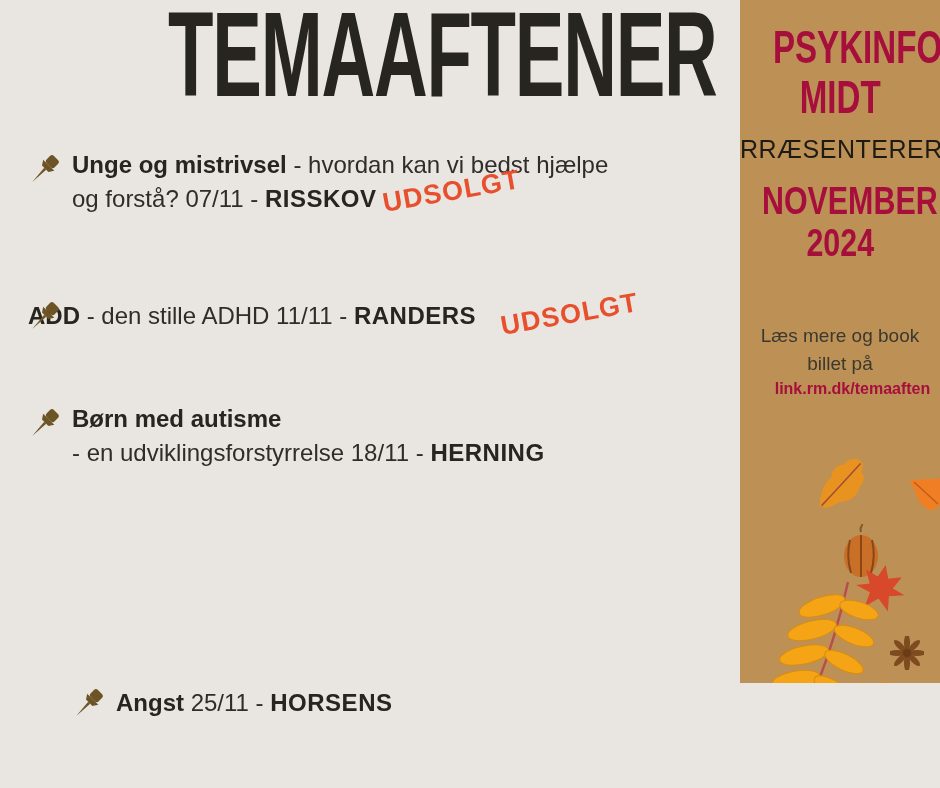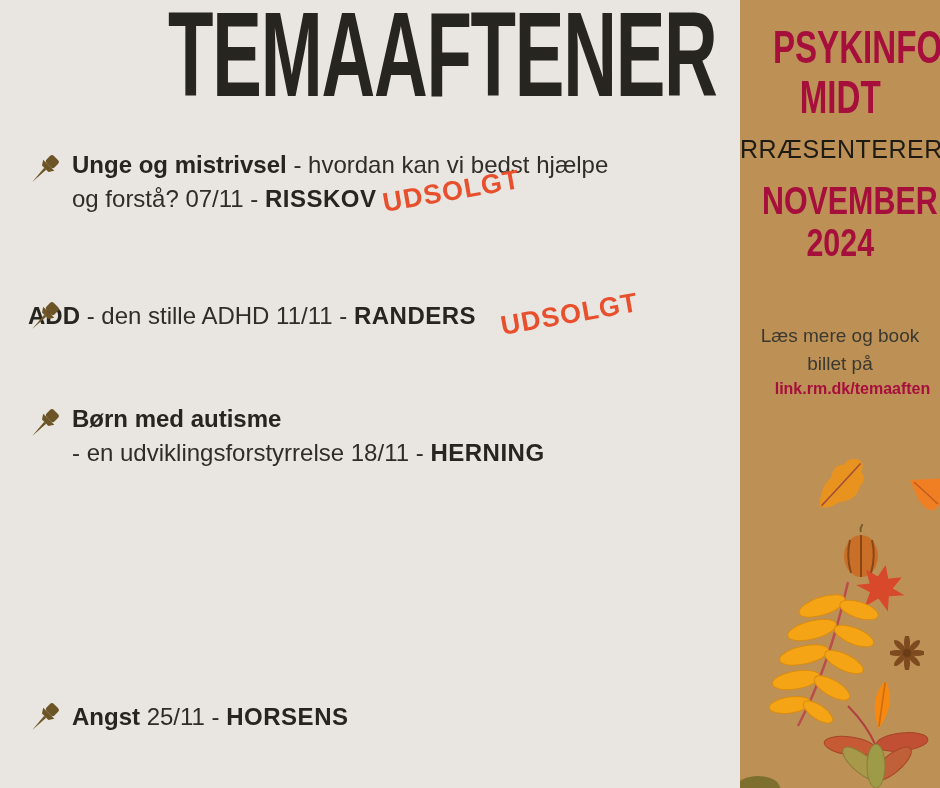--- a/index.html
+++ b/index.html
@@ -43,25 +43,25 @@
     color:var(--soldout-orange); letter-spacing:1px;
     transform:rotate(-10deg); white-space:nowrap;
   }
   .stamp-1 { left:382px; top:26px; }
   .stamp-2 { left:500px; top:-2px; }
 
   .ev-1 { top:148px; } .ev-1 .pin { top:4px; }
   .ev-2 { top:299px;padding-left:28px; }
   .ev-3 { top:402px; } .ev-3 .pin { top:4px; }
   .ev-4 { top:536px; } .ev-4 .pin { top:4px; }
-  .ev-5 { top:700px; }
+  .ev-5 { top:686px;margin-left:44px; }
 
   
   .sidebar {
-    position:absolute; left:740px; top:0; width:200px; height:788px;
+    position:absolute; left:740px; top:0; width:200px; height:683px;
     background:var(--sidebar-bg); text-align:center; overflow:hidden;
   }
   .brand {
     position:absolute; top:22px; left:0; right:0;
     font-weight:700; font-size:46px; line-height:50px;
     color:var(--accent-crimson); white-space:nowrap;
   }
   .brand span { display:inline-block; transform:scaleX(0.72); transform-origin:50% 50%; }
   .presents {
     position:absolute; top:135px; left:0; right:0;

